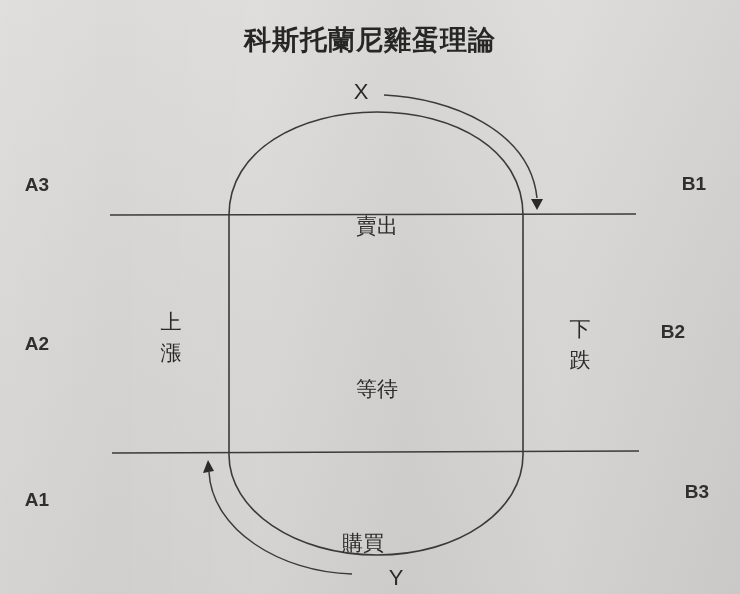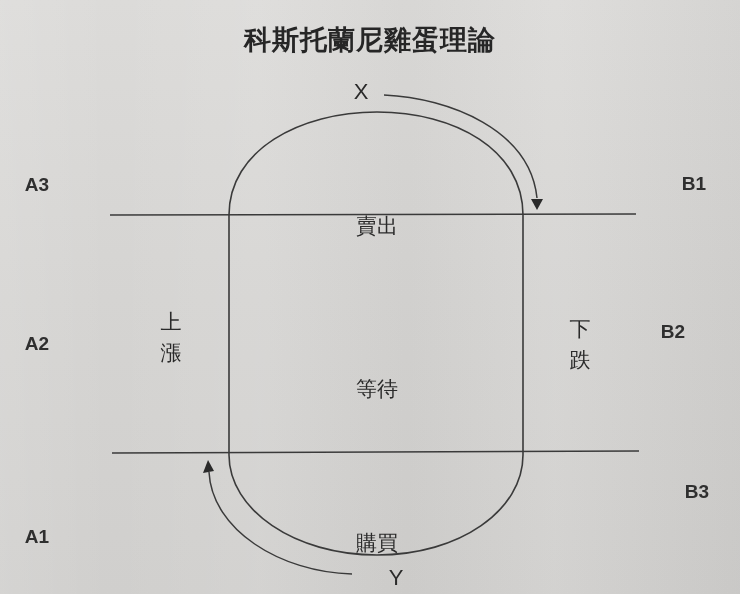--- a/index.html
+++ b/index.html
@@ -97,24 +97,24 @@
   <path d="M203,473 L214,471 L208,460 Z" fill="#2a2a2a"></path>
 </svg>
 
 <div class="title">科斯托蘭尼雞蛋理論</div>
 
 <div class="pt" style="left:361px; top:92px;">X</div>
 <div class="pt" style="left:396px; top:578px;">Y</div>
 
 <div class="zone" style="left:377px; top:185px;">賣出</div>
 <div class="zone" style="left:377px; top:348px;">等待</div>
-<div class="zone" style="left:377px; top:502px;">購買</div>
+<div class="zone" style="left:363px; top:502px;">購買</div>
 
 <div class="vert" style="left:171px; top:338px;">上漲</div>
 <div class="vert" style="left:580px; top:345px;">下跌</div>
 
 <div class="lbl" style="left:37px; top:185px;">A3</div>
 <div class="lbl" style="left:37px; top:344px;">A2</div>
-<div class="lbl" style="left:37px; top:500px;margin-top:37px;">A1</div>
+<div class="lbl" style="left:37px; top:500px;">A1</div>
 
 <div class="lbl" style="left:694px; top:184px;">B1</div>
 <div class="lbl" style="left:673px; top:332px;">B2</div>
 <div class="lbl" style="left:697px; top:492px;text-align:right;">B3</div>
 
 </body></html>

